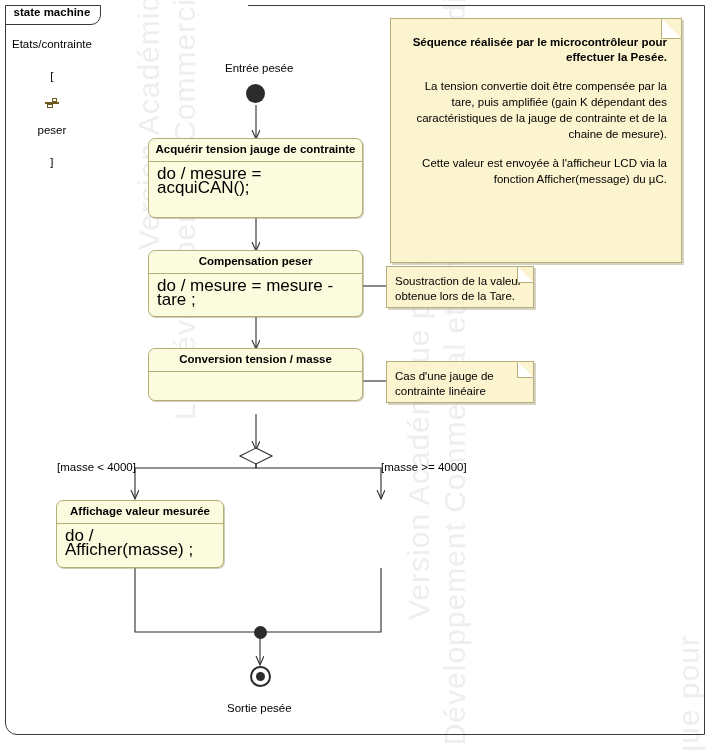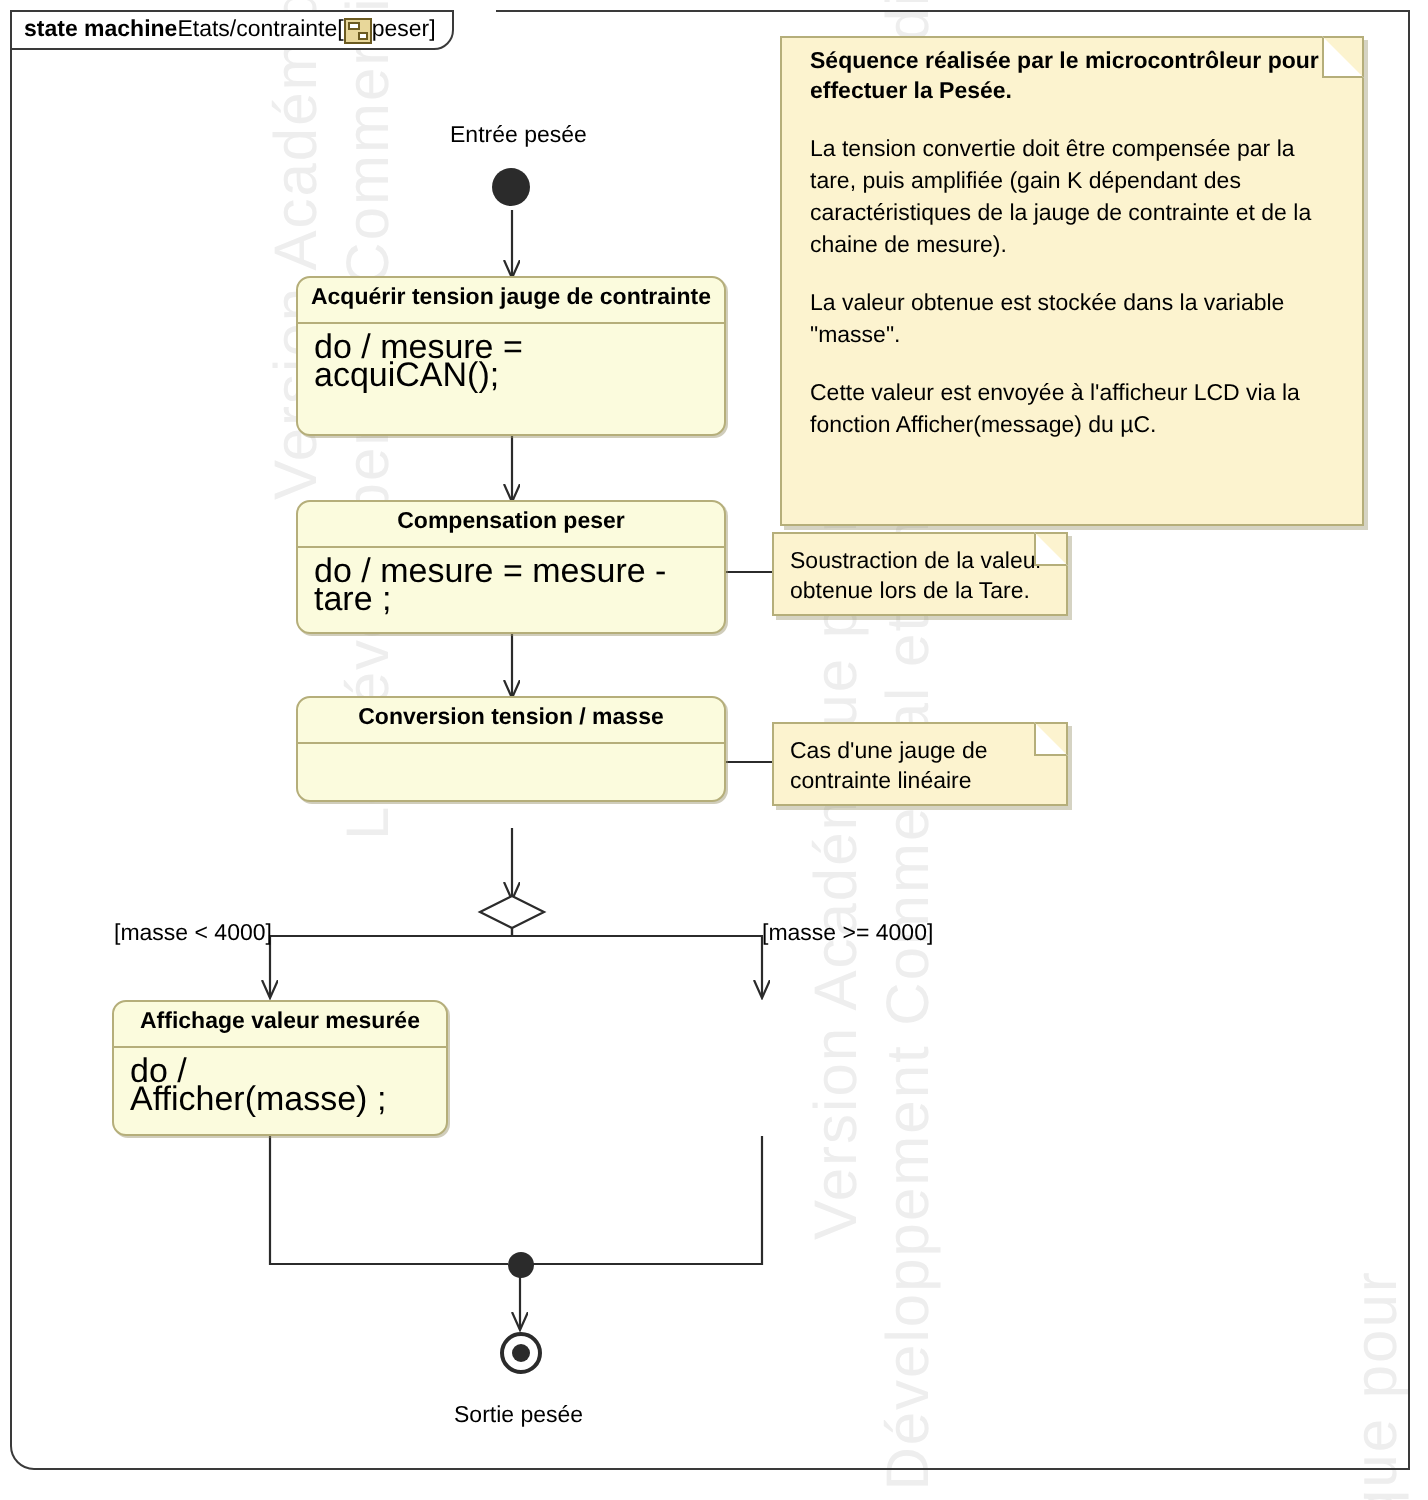--- a/index.html
+++ b/index.html
@@ -13,21 +13,21 @@
       font-size:30px;color:#eeeeee;white-space:nowrap;letter-spacing:1px;}
 
   
   #frame{position:absolute;left:5px;top:5px;width:700px;height:730px;
          border:1px solid #3a3a3a;border-radius:0 0 0 12px;
          box-sizing:border-box;background:transparent;z-index:1;}
   #frame-tab{position:absolute;left:5px;top:5px;height:20px;
              border:1px solid #3a3a3a;border-bottom:1px solid #3a3a3a;
              background:#ffffff;box-sizing:border-box;
              border-radius:0 0 10px 0;padding:0 8px 0 6px;
-             display:flex;align-items:center;gap:0;z-index:3;font-size:11.5px;}
+             display:flex;align-items:center;gap:20px;z-index:3;font-size:11.5px;flex-direction:column;}
   #frame-tab .kw{font-weight:bold;}
   #frame-tab .nm{}
   #frame-tab .br{}
   .sm-icon{width:14px;height:13px;display:inline-block;position:relative;
            background:#e8d79a;border:1px solid #6b5a20;box-sizing:border-box;}
   .sm-icon::before{content:"";position:absolute;left:1px;top:1px;width:6px;height:4px;
                    background:#fff;border:1px solid #6b5a20;box-sizing:border-box;}
   .sm-icon::after{content:"";position:absolute;right:1px;bottom:1px;width:5px;height:4px;
                   background:#fff;border:1px solid #6b5a20;box-sizing:border-box;}
   #frame-mask{position:absolute;left:6px;top:5px;height:1px;background:#ffffff;z-index:2;}
@@ -43,21 +43,21 @@
          box-shadow:1px 1px 0 rgba(150,145,105,.45);}
   .state .title{text-align:center;font-weight:bold;font-size:11.5px;
                 line-height:13.5px;padding:4px 6px 4px;}
   .state .sep{height:1px;background:#b5ae7a;margin:0;}
   .state .body{font-size:17px;padding:5px 8px;line-height:14px;}
 
   
   .note{position:absolute;box-sizing:border-box;background:#fcf3cf;
         border:1px solid #b5ae7a;box-shadow:2px 2px 0 rgba(150,145,105,.4);
         font-size:11.5px;line-height:15px;}
-  .note.big{background:#fcf3cf;font-size:11.5px;line-height:16px;padding:5px 14px 10px;}
+  .note.big{background:#fcf3cf;font-size:11.5px;line-height:16px;padding:16px 14px 10px;text-align:right;}
   .note.small{padding:7px 8px;}
   .note .fold{position:absolute;right:-1px;top:-1px;width:16px;height:16px;
               background:#ffffff;border-left:1px solid #b5ae7a;
               border-bottom:1px solid #b5ae7a;
               clip-path:polygon(0 0,100% 100%,0 100%);}
   .note.big .fold{width:20px;height:20px;}
   .note p{margin:0 0 13px;}
   .note p:last-child{margin-bottom:0;}
   .note .hd{font-weight:bold;margin:0 0 13px;line-height:15px;}
 
@@ -161,21 +161,20 @@
 
 
   <div class="merge" style="left:254px;top:626px;"></div>
   <div class="final" style="left:250px;top:666px;"></div>
   <div class="lbl" style="left:227px;top:702px;">Sortie pesée</div>
 
   <div class="note big" style="left:390px;top:18px;width:292px;height:245px;">
     <div class="fold"></div>
     <p class="hd">Séquence réalisée par le microcontrôleur pour effectuer la Pesée.</p>
     <p>La tension convertie doit être compensée par la tare, puis amplifiée (gain K dépendant des caractéristiques de la jauge de contrainte et de la chaine de mesure).</p>
-    <p>La valeur obtenue est stockée dans la variable "masse".</p>
     <p>Cette valeur est envoyée à l'afficheur LCD via la fonction Afficher(message) du µC.</p>
   </div>
 
   <div class="note small" style="left:386px;top:266px;width:148px;height:42px;">
     <div class="fold"></div>
     <span>Soustraction de la valeur obtenue lors de la Tare.</span>
   </div>
 
   <div class="note small" style="left:386px;top:361px;width:148px;height:42px;">
     <div class="fold"></div>

